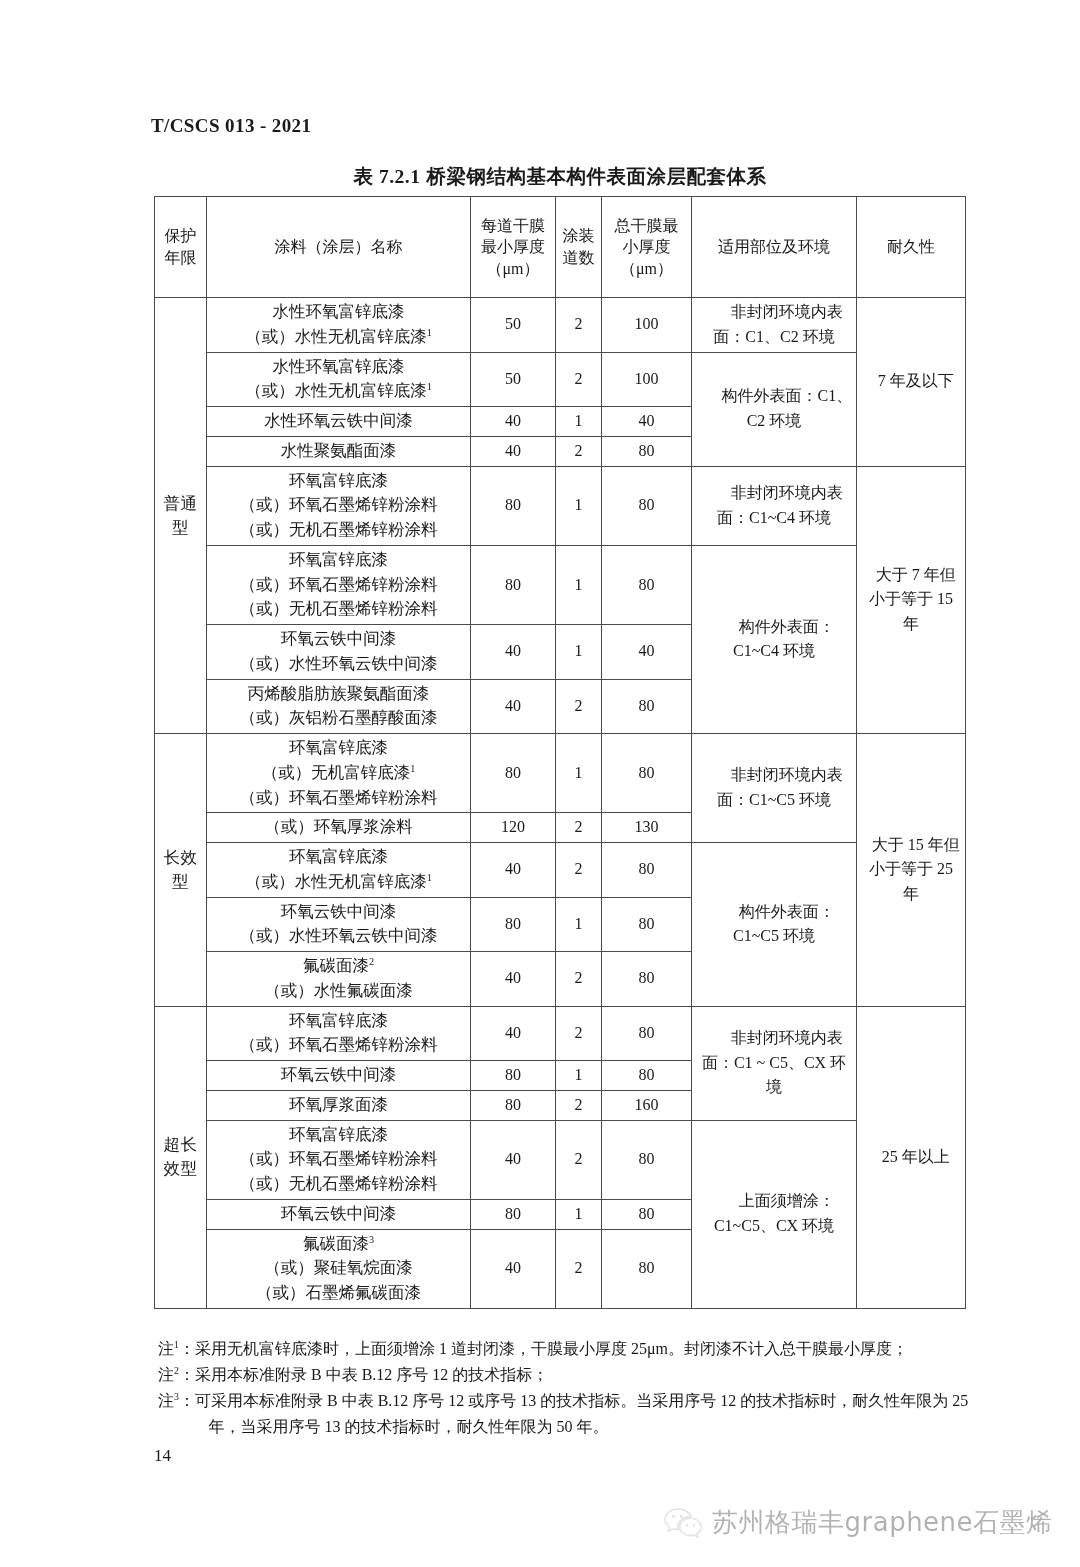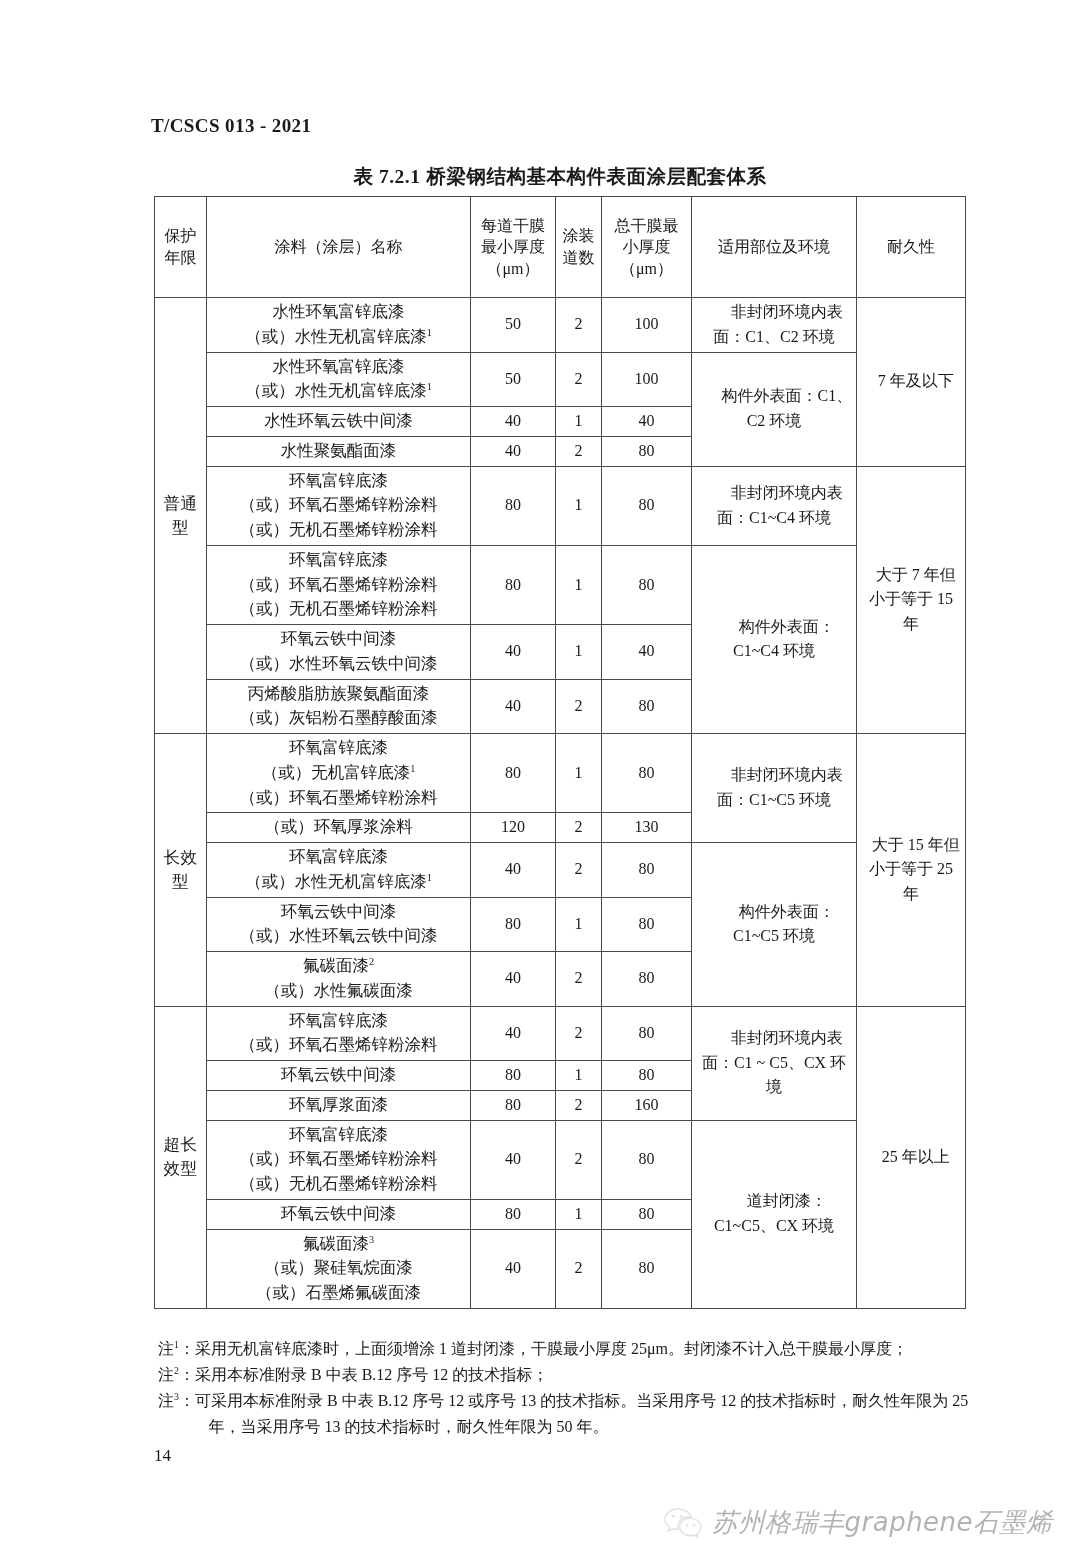--- a/index.html
+++ b/index.html
@@ -145,21 +145,20 @@
     gap: 9px;
     opacity: 0.30;
     filter: grayscale(100%);
   }
   .wm-text {
     font-family: "DejaVu Sans", "Liberation Sans", sans-serif;
     font-size: 26px;
     color: #000000;
     white-space: nowrap;
     letter-spacing: 0.5px;
-    font-style: italic;
   }
   .wm-icon { width: 40px; height: 32px; flex: none; }
 </style>
 </head>
 <body>
 
 <div class="page">
 
   <div class="header-code">T/CSCS 013 - 2021</div>
 
@@ -361,21 +360,21 @@
         </tr>
         <tr>
           <td class="cell-name">
             <span class="ln">环氧富锌底漆</span>
             <span class="ln">（或）环氧石墨烯锌粉涂料</span>
             <span class="ln">（或）无机石墨烯锌粉涂料</span>
           </td>
           <td class="cell-num">40</td>
           <td class="cell-num">2</td>
           <td class="cell-num">80</td>
-          <td class="cell-env" rowspan="3">道封闭漆：C1~C5、CX 环境</td>
+          <td class="cell-env" rowspan="3">上面须增涂：C1~C5、CX 环境</td>
         </tr>
         <tr>
           <td class="cell-name">
             <span class="ln">环氧云铁中间漆</span>
           </td>
           <td class="cell-num">80</td>
           <td class="cell-num">1</td>
           <td class="cell-num">80</td>
         </tr>
         <tr>

